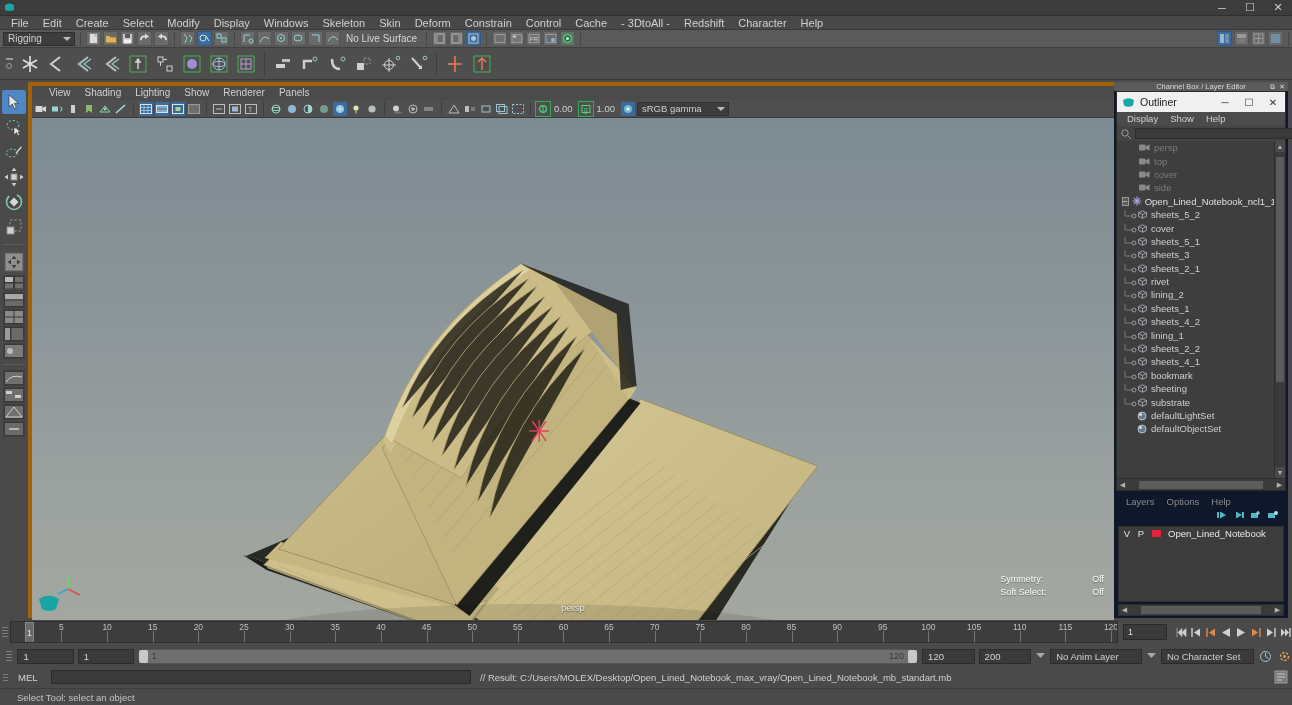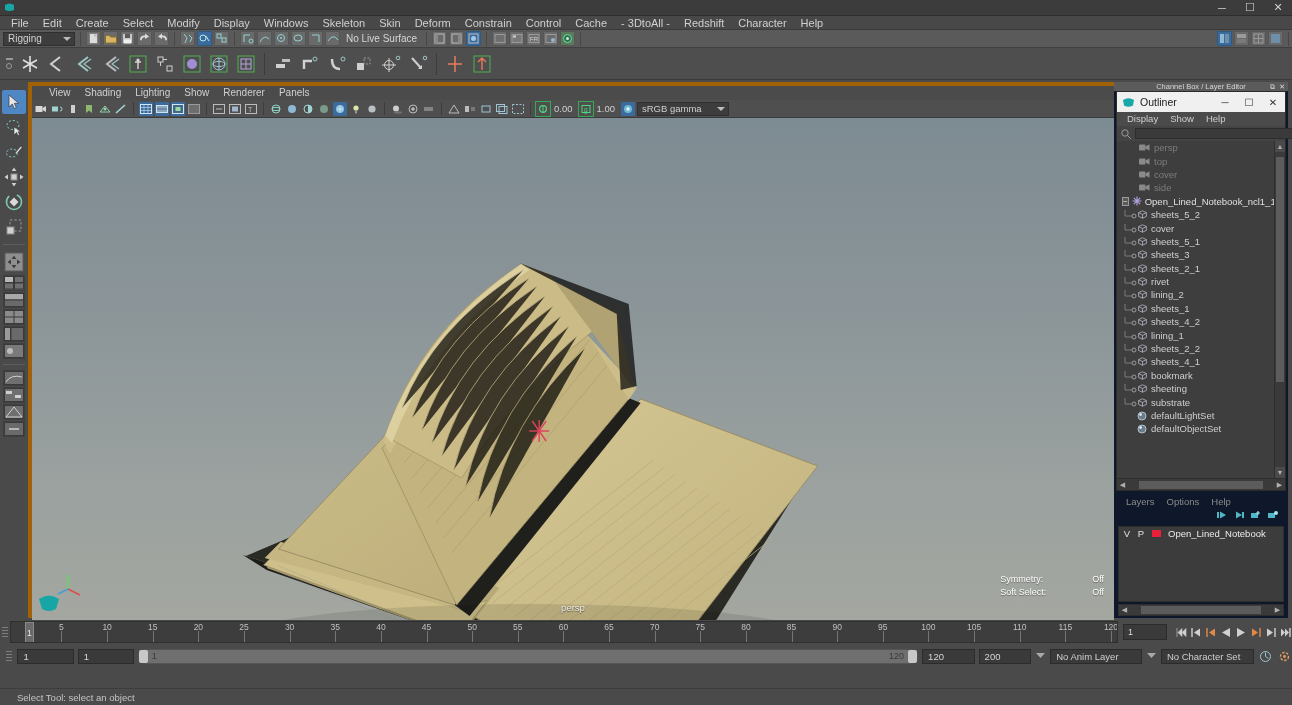--- a/index.html
+++ b/index.html
@@ -1523,18 +1523,34 @@
         </svg>
     </span>
     <span style="width:16px;display:flex;align-items:center;justify-content:center">
       <svg width="13" height="13">
           <circle cx="6.5" cy="6.5" r="4" fill="none" stroke="#e0a060" stroke-width="1.4" stroke-dasharray="2.4 1.6"></circle>
           <circle cx="6.5" cy="6.5" r="1.4" fill="#e0a060"></circle>
         </svg>
     </span>
   </div>
 
+  <div class="cmdline">
+    <span class="cmd-grip">
+        <i></i>
+        <i></i>
+        <i></i>
+      </span>
+    <span class="cmd-mel">MEL</span>
+    <input class="cmd-input" value="" style="">
+    <span class="cmd-result">// Result: C:/Users/MOLEX/Desktop/Open_Lined_Notebook_max_vray/Open_Lined_Notebook_mb_standart.mb</span>
+    <span class="cmd-icon">
+      <svg width="14" height="14">
+          <rect x="1" y="1" width="12" height="12" fill="#7a7a7a" stroke="#9a9a9a"></rect>
+          <path d="M3 4 h8 M3 7 h8 M3 10 h5" stroke="#e0e0e0" stroke-width="0.8"></path>
+        </svg>
+    </span>
+  </div>
 
   <div class="helpline">
     <span class="help-text">Select Tool: select an object</span>
   </div>
 
 </div>
 
 </body></html>

